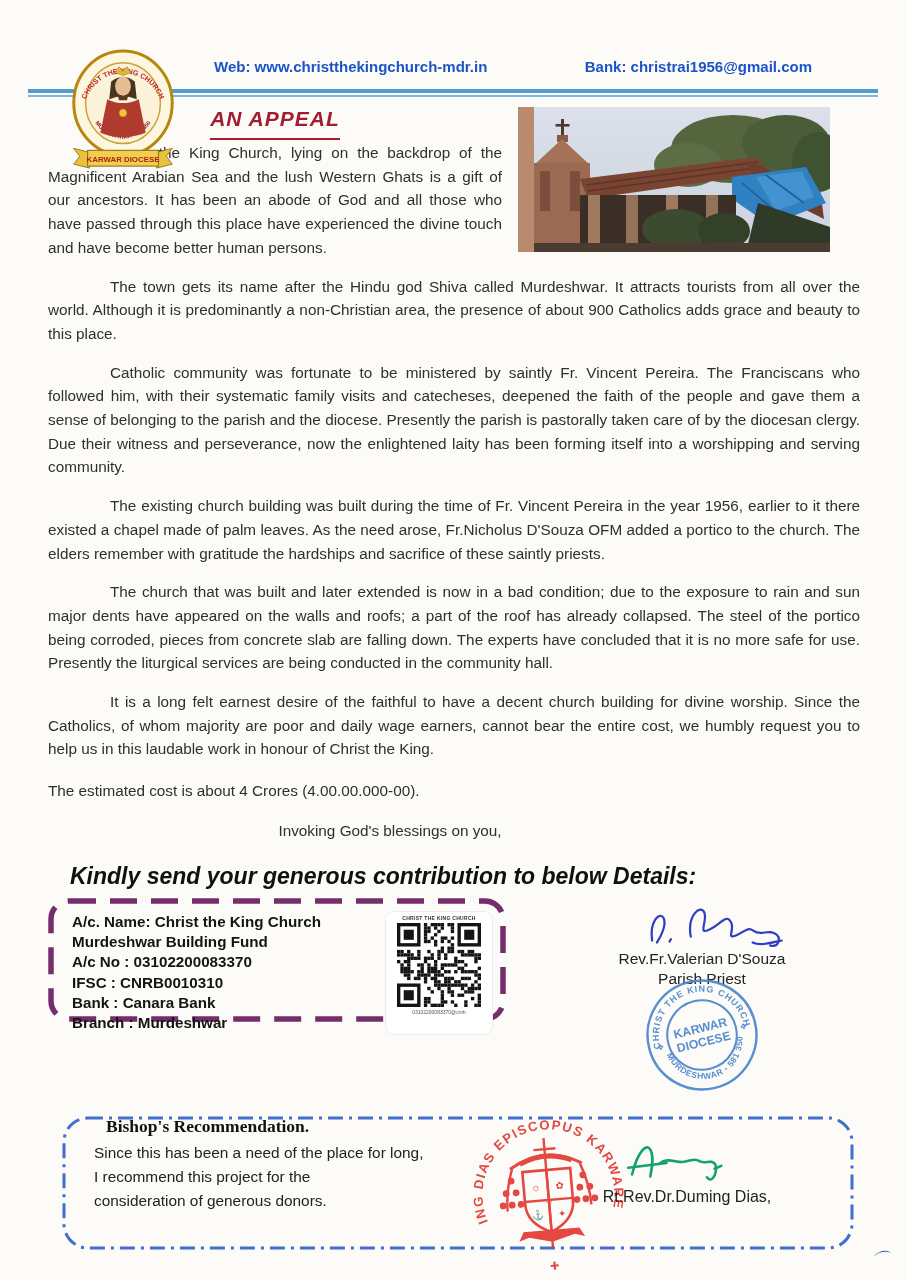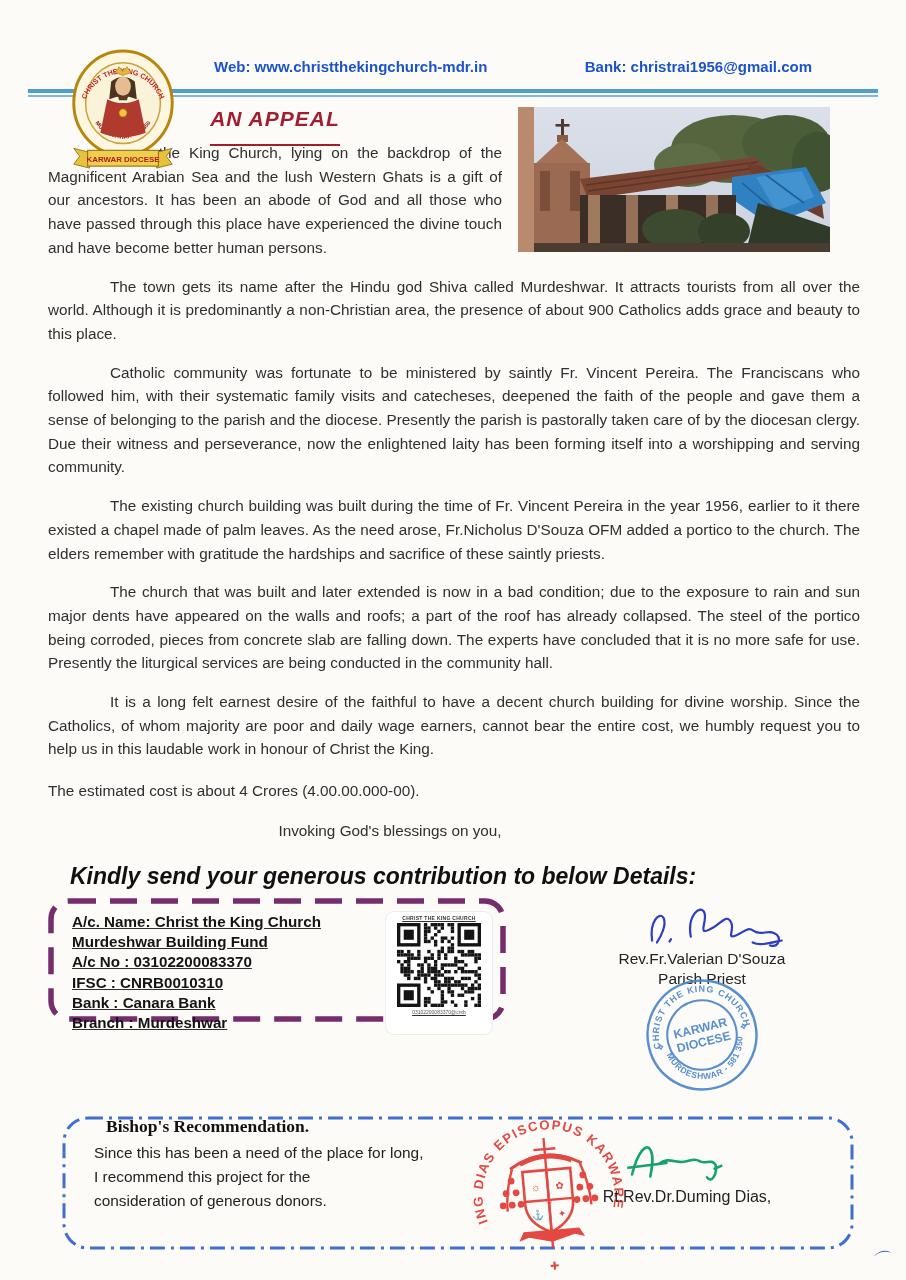--- a/index.html
+++ b/index.html
@@ -25,34 +25,34 @@
   .rule-thick{height:4px;background:#4f9ed2;margin:14px 28px 0;}
   .rule-thin{height:2px;background:#79b8e2;margin:2px 28px 0;}
   
   .main{padding:8px 46px 0 48px;}
   .photo-wrap{float:right;width:312px;height:145px;margin:2px 30px 10px 16px;}
   .photo-wrap svg{display:block;width:100%;height:100%;}
   .appeal-heading{
     margin:2px 0 10px;text-align:center;font-size:21px;font-style:italic;
     font-weight:bold;color:#a21d2f;letter-spacing:1px;
   }
-  .appeal-heading span{border-bottom:2.5px solid #a21d2f;padding-bottom:14px;}
+  .appeal-heading span{border-bottom:2.5px solid #a21d2f;padding-bottom:8px;}
   .para{
     margin:0 0 15px;font-size:15.3px;line-height:1.55;text-align:justify;
     text-indent:62px;color:#2f2f2f;
   }
   .clear{clear:both;}
   .cost-line{margin:18px 0 16px;font-size:15.3px;text-indent:0;}
   .blessing-line{margin:16px 190px 0 0;text-align:center;font-size:15.3px;}
   .donation-heading{
     margin:20px 0 8px 22px;font-size:23px;font-weight:bold;font-style:italic;color:#101010;
   }
   
   .donation-row{display:flex;align-items:flex-start;}
-  .bank-box{position:relative;width:458px;height:124px;padding:14px 14px 10px 24px;box-sizing:border-box;text-decoration:underline;}
+  .bank-box{position:relative;width:458px;height:124px;padding:14px 14px 10px 24px;box-sizing:border-box;}
   .bank-border{position:absolute;inset:0;width:100%;height:100%;}
   .bank-inner{position:relative;display:flex;gap:8px;}
   .bank-lines{flex:1;font-size:15.2px;font-weight:bold;color:#141414;line-height:1.34;}
   .qr-card{
     width:106px;background:#ffffff;border-radius:8px;box-shadow:0 0 0 1px #ececec;
     text-align:center;padding:3px 2px;box-sizing:border-box;
   }
   .qr-title{font-size:5px;letter-spacing:.3px;color:#333;font-weight:bold;}
   .qr-caption{font-size:5px;color:#555;}
   .qr-card svg{display:block;margin:2px auto;width:84px;height:84px;background:#fff;}

